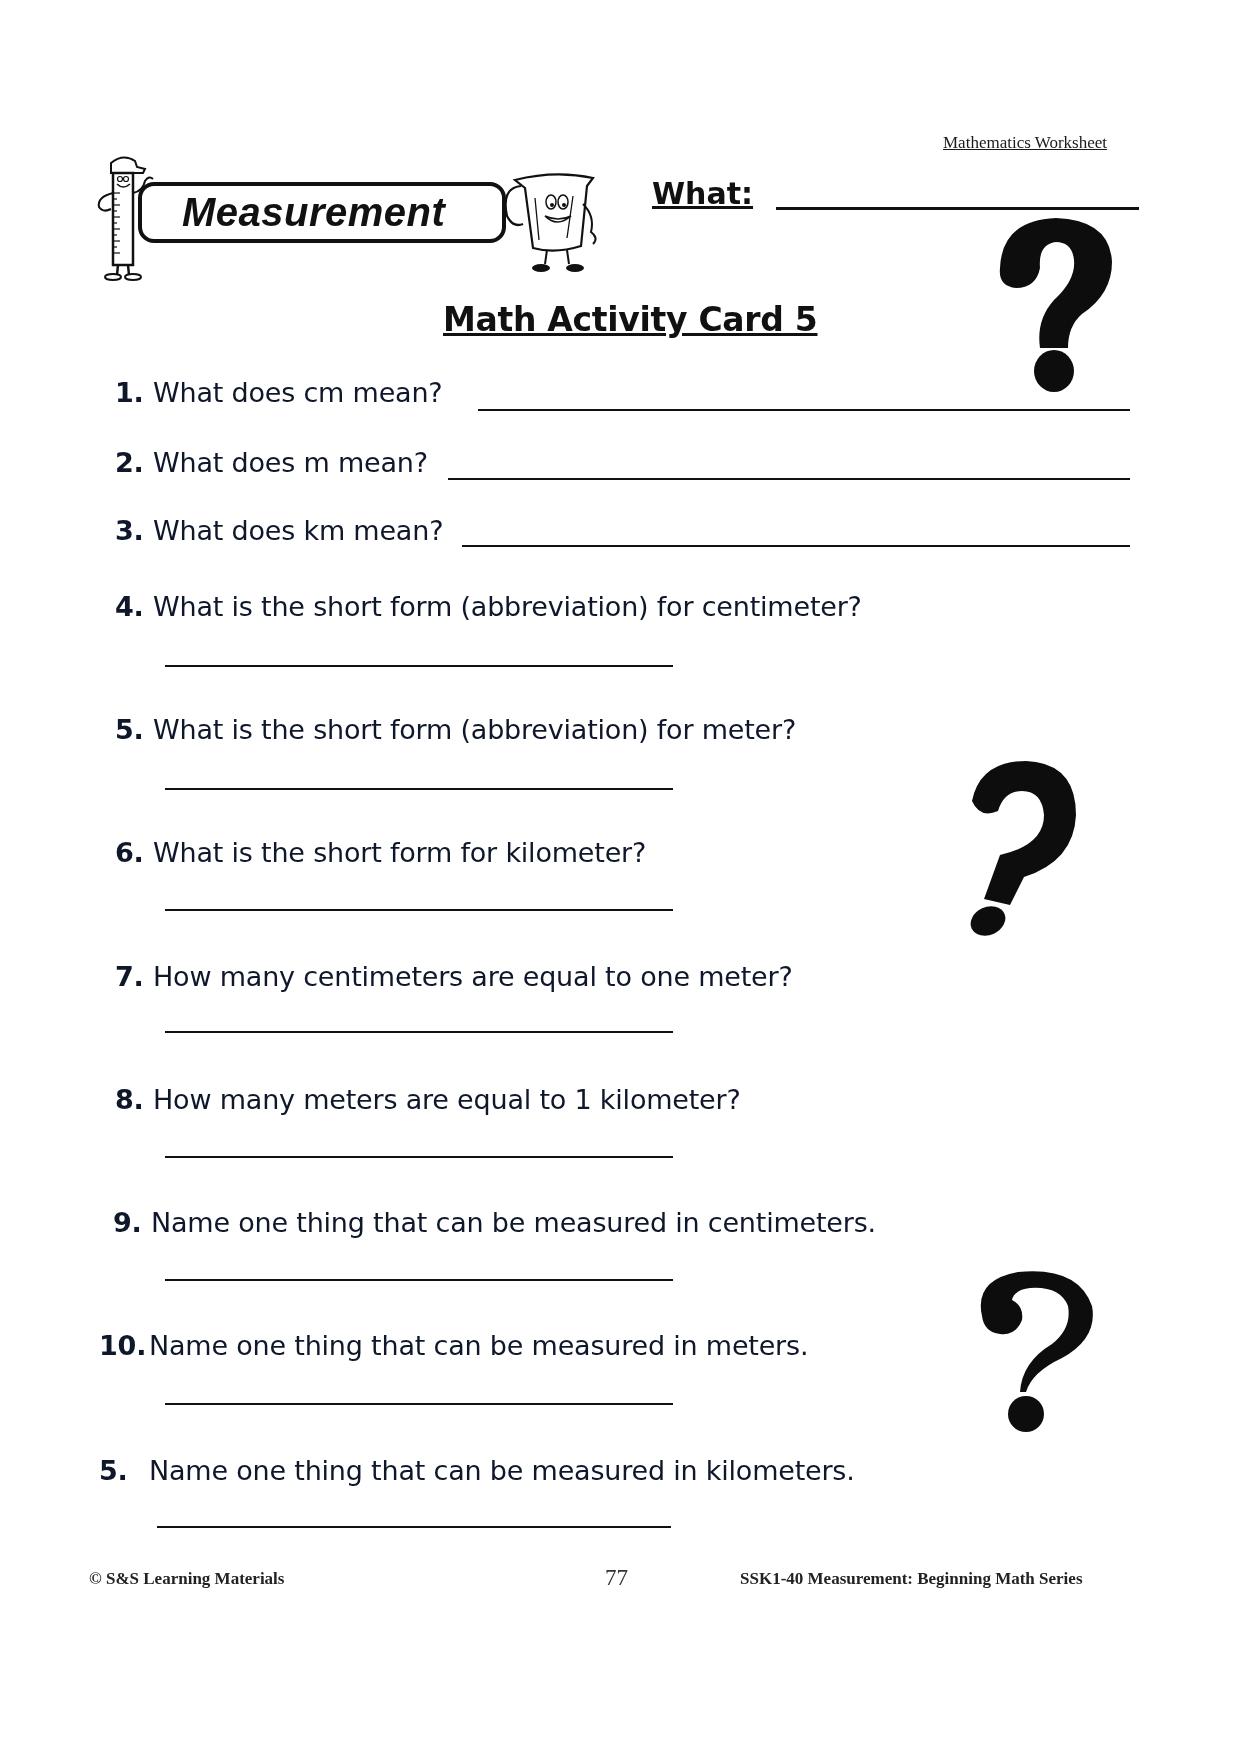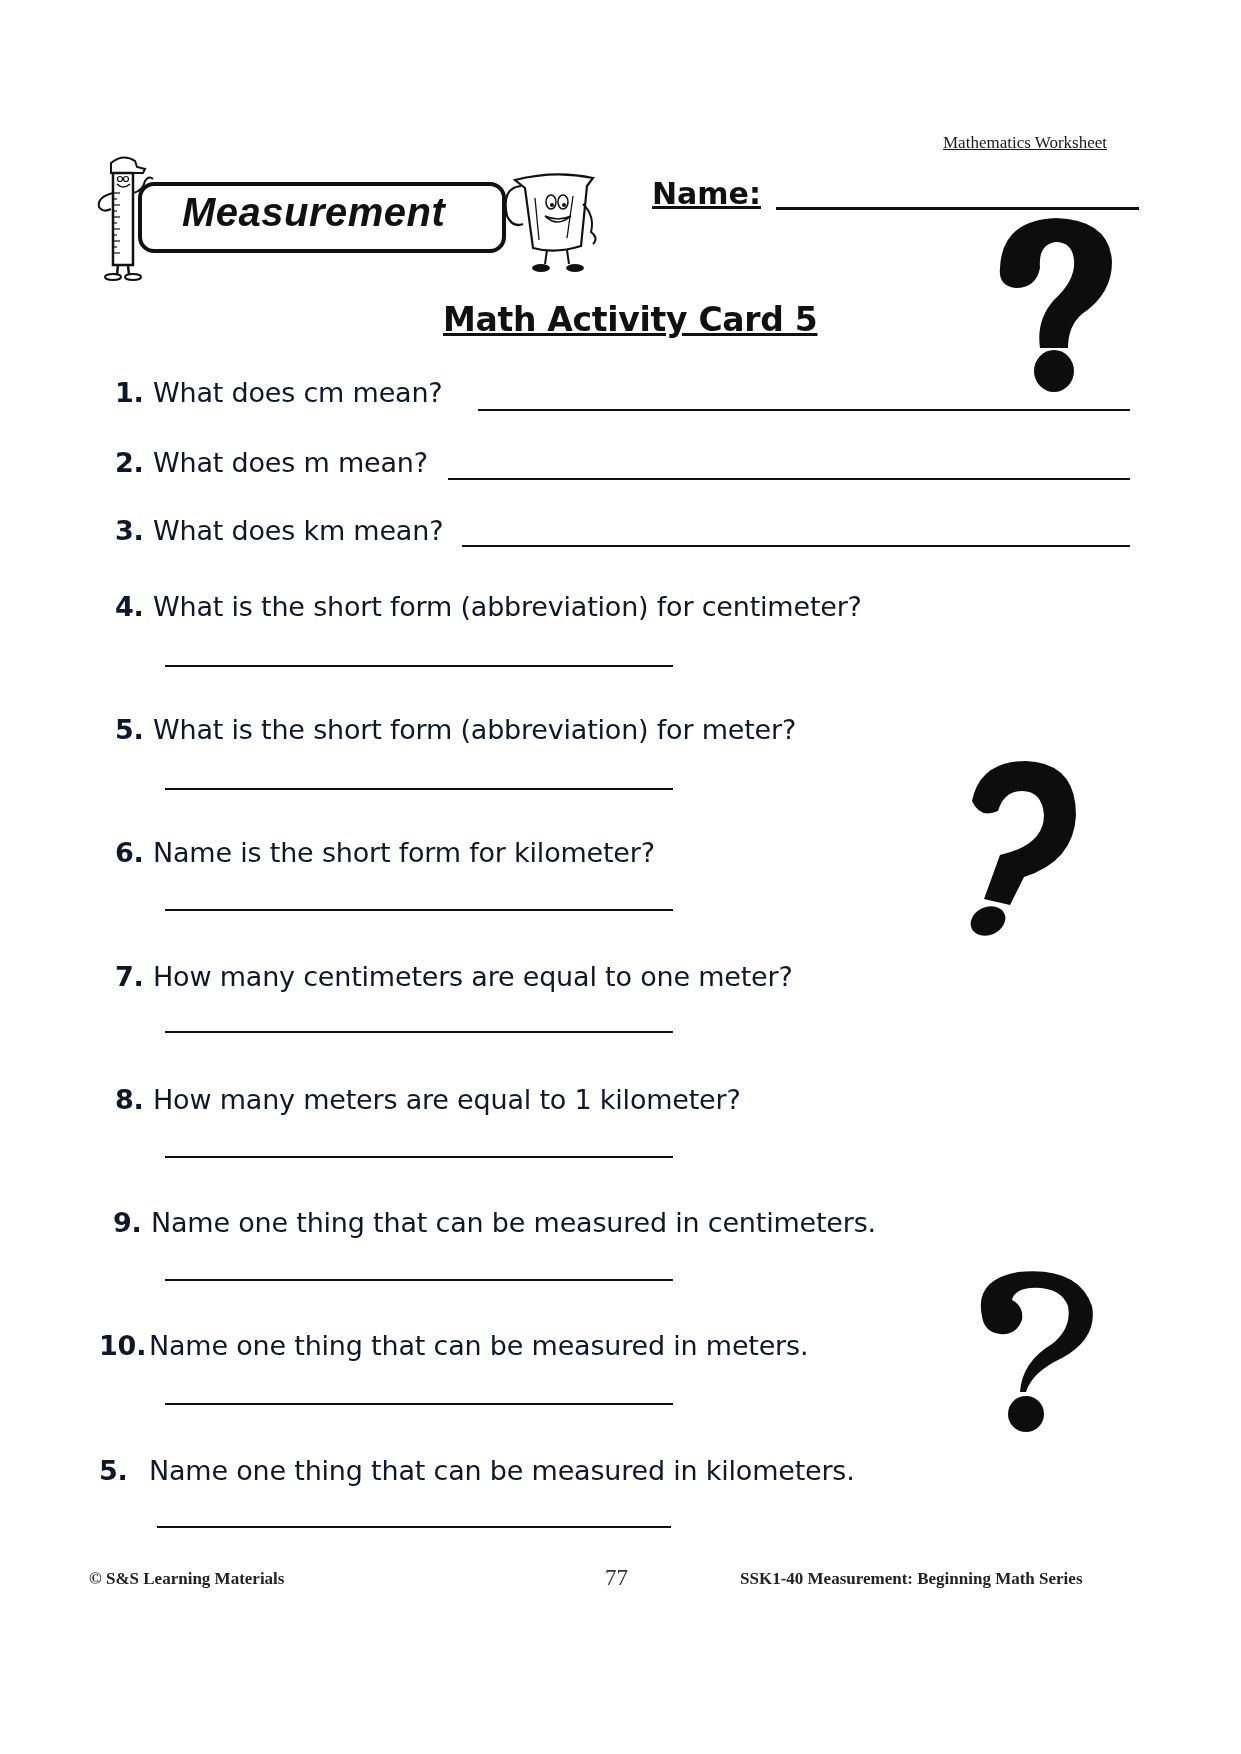--- a/index.html
+++ b/index.html
@@ -1,19 +1,19 @@
 <!DOCTYPE html>
 <html><head>
 <meta charset="utf-8">
 <style>
   html, body { margin: 0; padding: 0; background: #ffffff; }
   body { width: 1241px; height: 1754px; position: relative; overflow: hidden; font-family: "DejaVu Sans", sans-serif; color: #141414; }
   .abs { position: absolute; text-decoration: underline; }
   .header-label { left: 943px; top: 133px; font-family: "Liberation Serif", serif; font-size: 17px; color: #1a1a1a; white-space: nowrap; }
-  .banner { left: 138px; top: 182px; width: 368px; height: 71px; border: 4px solid #111; border-radius: 16px; box-sizing: border-box; background: #fff; }
+  .banner { left: 138px; top: 182px; width: 368px; height: 61px; border: 4px solid #111; border-radius: 16px; box-sizing: border-box; background: #fff; }
   .banner-text { position: absolute; left: 40px; top: 4px; font-family: "Liberation Sans", sans-serif; font-weight: bold; font-style: italic; font-size: 40px; letter-spacing: 0.5px; color: #111; white-space: nowrap; }
   .mascot { position: absolute; }
   .name-label { left: 652px; top: 176px; font-family: "DejaVu Sans", sans-serif; font-weight: bold; font-size: 30px; color: #111; white-space: nowrap; }
   .name-line { left: 776px; top: 207px; width: 363px; height: 0; border-top: 3px solid #111; }
   .title { left: 443px; top: 300px; font-family: "DejaVu Sans", sans-serif; font-weight: bold; font-size: 33px; color: #111; white-space: nowrap; letter-spacing: -0.3px; }
   .q { position: absolute; font-family: "DejaVu Sans", sans-serif; font-size: 27px; color: #0f172a; white-space: nowrap; letter-spacing: -0.2px; }
   .q .num { font-weight: bold; display: inline-block; }
   .q .num-single { width: 38px; }
   .q .num-double { width: 50px; }
   .inline-line { position: absolute; height: 0; border-top: 2px solid #111; }
@@ -74,21 +74,21 @@
   <circle cx="57" cy="37" r="2" fill="#111"></circle>
     <circle cx="69" cy="37" r="2" fill="#111"></circle>
   <path d="M50 48 Q62 60 76 48 Q63 54 50 48 Z" fill="#fff" stroke="#111" stroke-width="1.6"></path>
   <path d="M88 36 Q100 48 96 64 Q104 70 98 76" fill="none" stroke="#111" stroke-width="2"></path>
   <line x1="52" y1="82" x2="50" y2="96" stroke="#111" stroke-width="2"></line>
   <line x1="72" y1="82" x2="74" y2="96" stroke="#111" stroke-width="2"></line>
   <ellipse cx="46" cy="100" rx="9" ry="4" fill="#111"></ellipse>
   <ellipse cx="80" cy="100" rx="9" ry="4" fill="#111"></ellipse>
 </svg>
 
-<div class="abs name-label">Name:</div>
+<div class="abs name-label">What:</div>
 <div class="abs name-line"></div>
 
 <div class="abs title">Math Activity Card 5</div>
 
 <svg class="qmark" style="left:996px;top:216px" width="120" height="178" viewBox="0 0 120 178">
   <path d="M4 52 Q6 4 60 2 Q114 4 116 46 Q116 78 86 98 Q72 110 72 132 L44 132 Q40 104 58 84 Q80 64 78 44 Q76 26 60 26 Q42 28 44 52 Q40 72 20 72 Q2 70 4 52 Z" fill="#0d0d0d"></path>
   <ellipse cx="58" cy="155" rx="20" ry="21" fill="#0d0d0d"></ellipse>
 </svg>
 
 <svg class="qmark" style="left:960px;top:755px" width="122" height="182" viewBox="0 0 122 182">
@@ -120,21 +120,21 @@
   <span class="num num-single">4.</span><span>What is the short form (abbreviation) for centimeter?</span>
 </div>
 <div class="answer-line" style="top:665px"></div>
 
 <div class="q" style="left:115px;top:714px">
   <span class="num num-single">5.</span><span>What is the short form (abbreviation) for meter?</span>
 </div>
 <div class="answer-line" style="top:788px"></div>
 
 <div class="q" style="left:115px;top:837px">
-  <span class="num num-single">6.</span><span>Name is the short form for kilometer?</span>
+  <span class="num num-single">6.</span><span>What is the short form for kilometer?</span>
 </div>
 <div class="answer-line" style="top:909px"></div>
 
 <div class="q" style="left:115px;top:961px">
   <span class="num num-single">7.</span><span>How many centimeters are equal to one meter?</span>
 </div>
 <div class="answer-line" style="top:1031px"></div>
 
 <div class="q" style="left:115px;top:1084px">
   <span class="num num-single">8.</span><span>How many meters are equal to 1 kilometer?</span>

